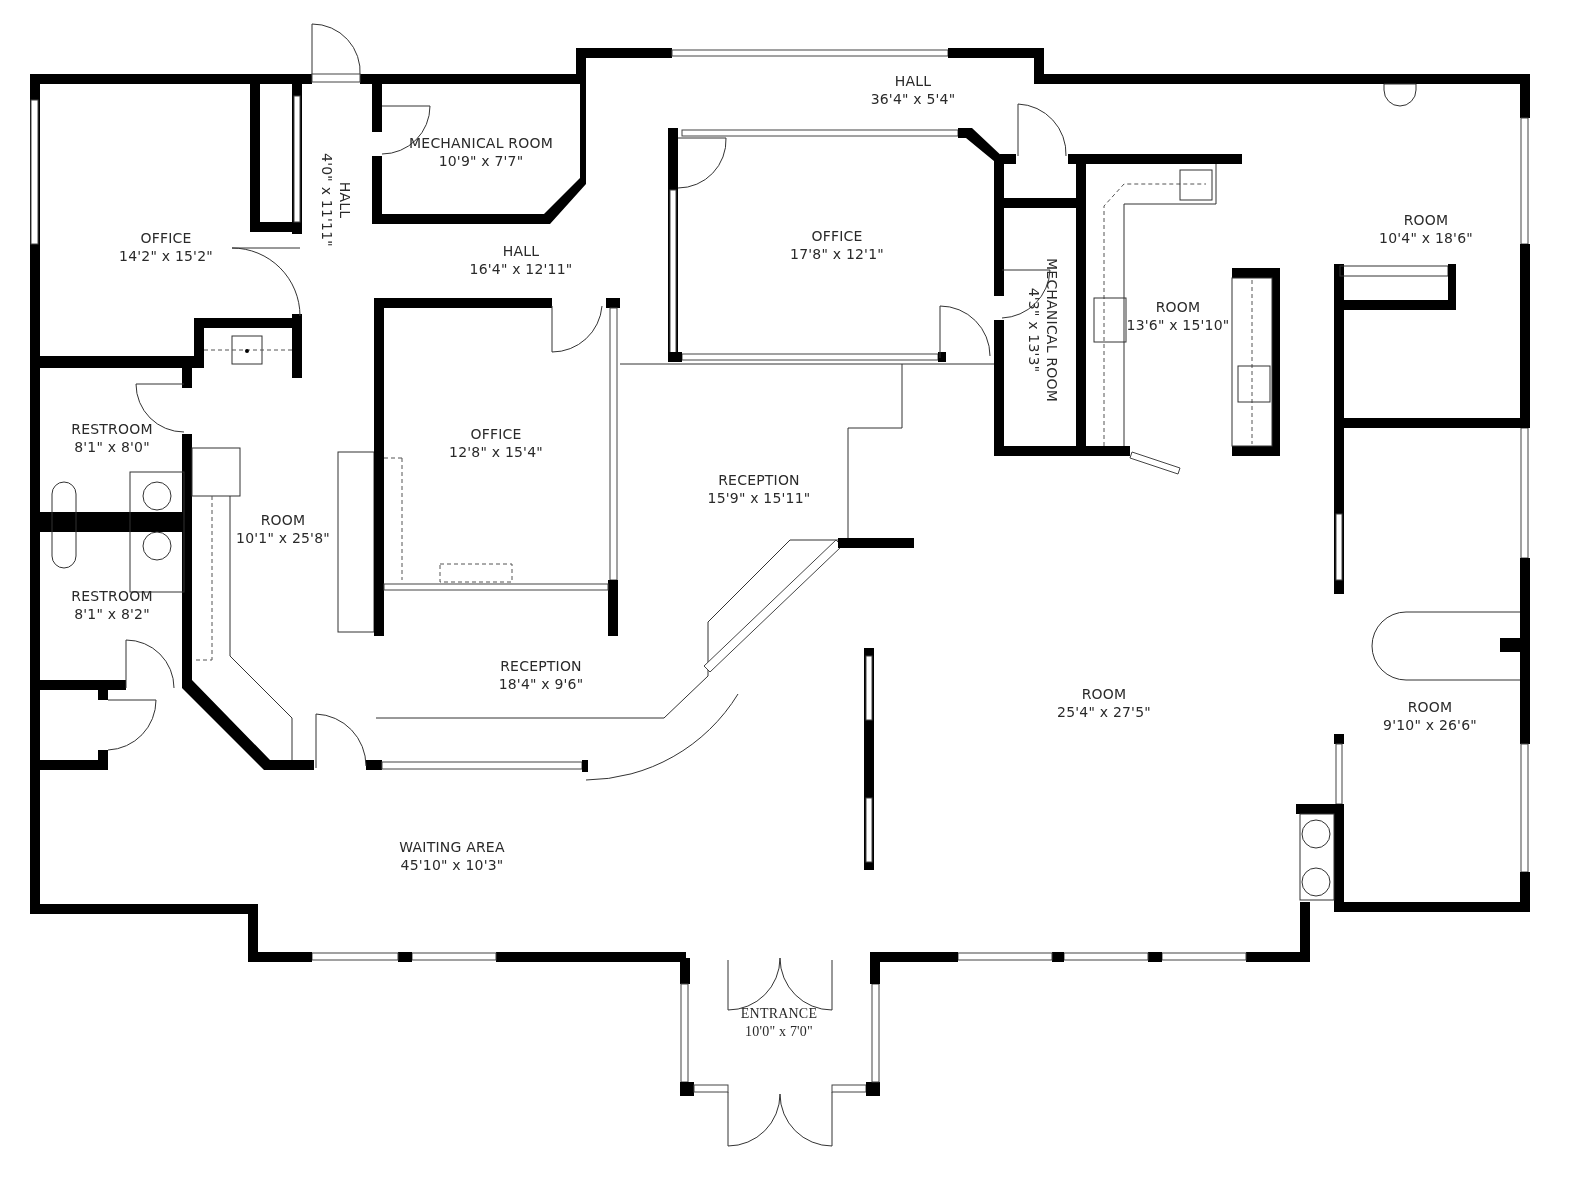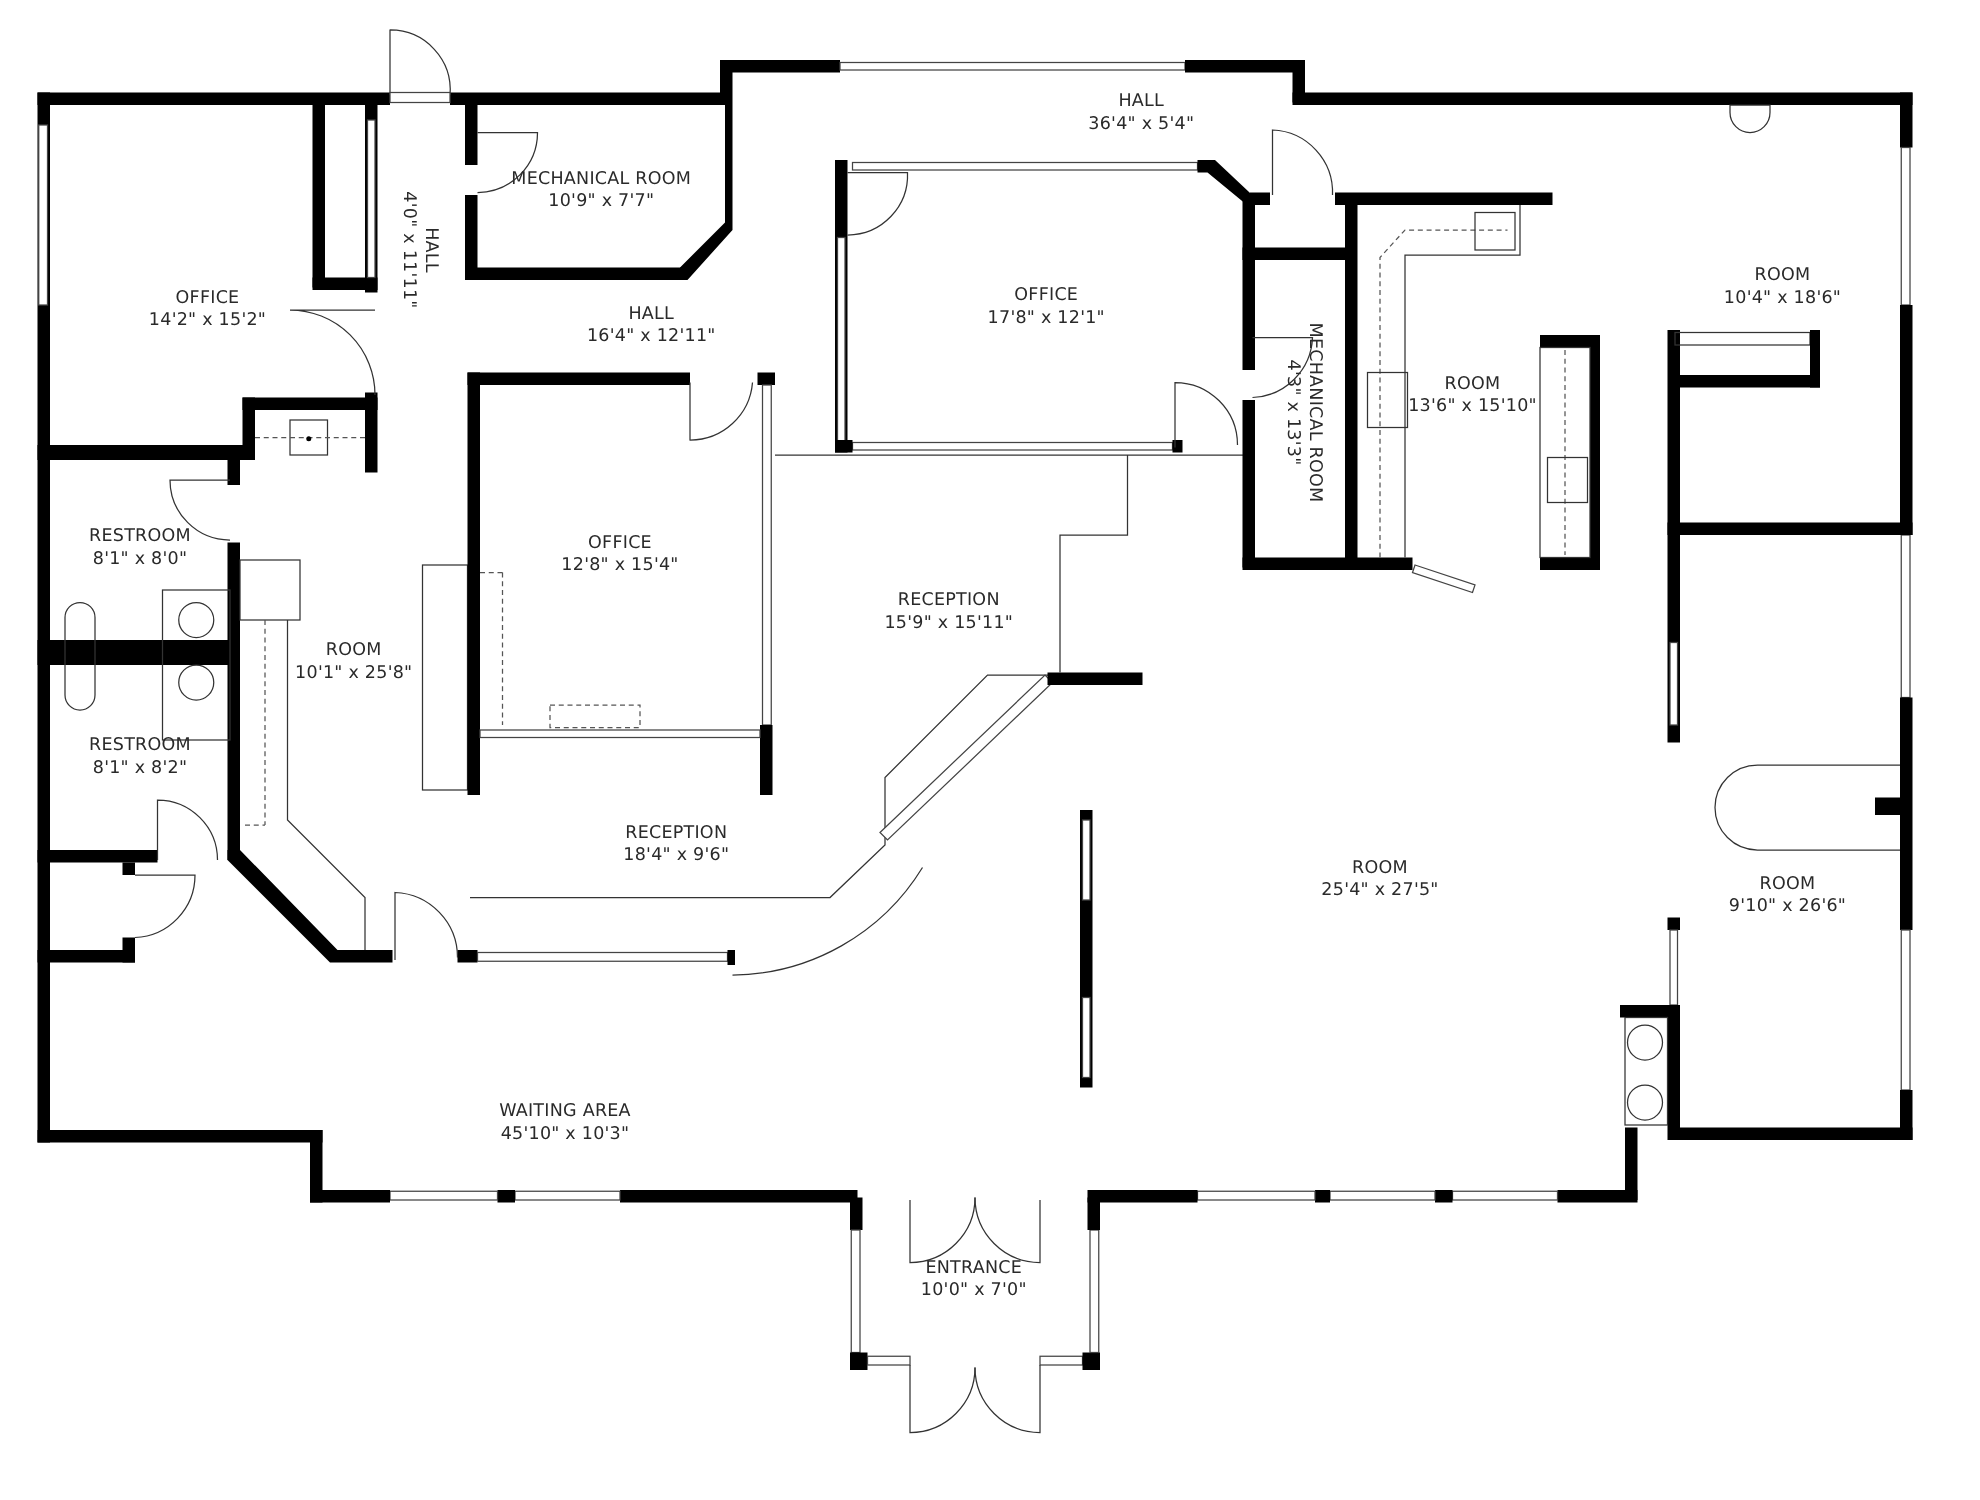--- a/index.html
+++ b/index.html
@@ -267,21 +267,21 @@
     <span class="dims">18'4" x 9'6"</span>
   </div>
   <div class="label" style="left:1104px;top:703px;">
     <span class="name">ROOM</span>
     <span class="dims">25'4" x 27'5"</span>
   </div>
   <div class="label" style="left:1430px;top:716px;">
     <span class="name">ROOM</span>
     <span class="dims">9'10" x 26'6"</span>
   </div>
-  <div class="label" style="left:452px;top:856px;margin-top:42px;">
+  <div class="label" style="left:452px;top:856px;">
     <span class="name">WAITING AREA</span>
     <span class="dims">45'10" x 10'3"</span>
   </div>
-  <div class="label" style="left:779px;top:1023px;">
+  <div class="label" style="left:779px;top:1023px;font-family:Liberation Serif, serif;">
     <span class="name">ENTRANCE</span>
     <span class="dims">10'0" x 7'0"</span>
   </div>
 </div>
 
 </body></html>

